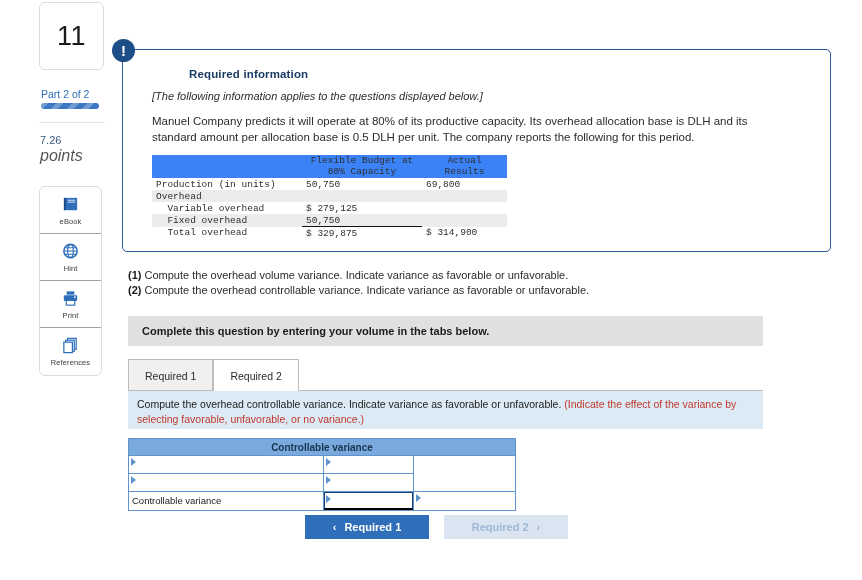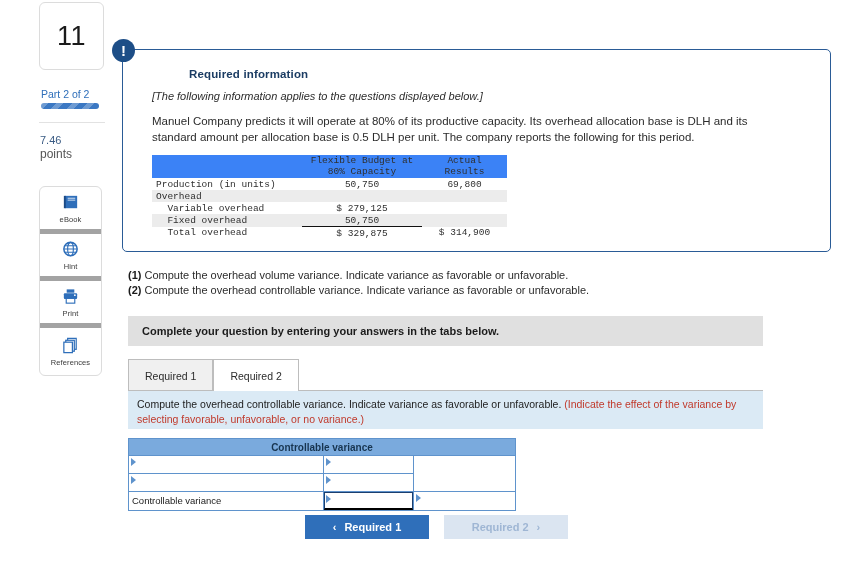--- a/index.html
+++ b/index.html
@@ -38,31 +38,31 @@
   }
   .side-divider {
     position: absolute; left: 39px; top: 122px; width: 66px; height: 1px; background: #e2e2e2;
   }
   .points-val {
     position: absolute; left: 40px; top: 134px;
     font-size: 11px; color: #3b5c84;
   }
   .points-unit {
     position: absolute; left: 40px; top: 147px;
-    font-size: 12px; color: #555;
+    font-size: 16px; color: #555; font-style: italic;
   }
 
   .tool-stack {
     position: absolute; left: 39px; top: 186px;
     width: 63px;
     border: 1px solid #dcdcdc; border-radius: 6px;
     background: #fff; overflow: hidden;
   }
   .tool-item {
-    height: 47px; border-bottom: 5px solid #a3a3a3;
+    height: 47px; border-bottom: 1px solid #a3a3a3;
     display: flex; flex-direction: column; align-items: center; justify-content: center;
     gap: 3px; cursor: pointer;
   }
   .tool-item:last-child { border-bottom: none; }
   .tool-label { font-size: 7.5px; color: #3a3a3a; letter-spacing: .1px; }
   .tool-ico { width: 19px; height: 19px; display:block; }
 
   
   #info-panel {
     position: absolute; left: 122px; top: 49px;
@@ -100,21 +100,21 @@
     font-family: "Liberation Mono", "DejaVu Sans Mono", monospace;
     font-size: 9.5px; color: #2f2f2f;
   }
   #fin-table th {
     background: #3b82f6; font-weight: normal; text-align: center;
     padding: 1px 4px; line-height: 10.5px; vertical-align: bottom;
   }
   #fin-table td { padding: 0.5px 4px; line-height: 11px; }
   #fin-table tr.shade td { background: #ececec; }
   #fin-table td.lbl { text-align: left; white-space: pre; }
-  #fin-table td.num { text-align: center; }
+  #fin-table td.num { text-align: left; }
   #fin-table td.ul { border-bottom: 1px solid #111; }
 
   
   .qline {
     position: absolute; left: 128px;
     font-size: 11px; color: #2c2c2c;
   }
   .qline b { color: #1b1b1b; }
   #q1 { top: 269px; }
   #q2 { top: 284px; }
@@ -214,21 +214,21 @@
 
   <div id="sidebar">
 
     <div class="qnum-box">
       <div class="qnum-text">11</div>
     </div>
 
     <div class="part-label">Part 2 of 2</div>
     <div class="progress-track"></div>
     <div class="side-divider"></div>
-    <div class="points-val">7.46</div>
+    <div class="points-val">7.26</div>
     <div class="points-unit">points</div>
 
     <div class="tool-stack">
 
       <div class="tool-item">
         <svg class="tool-ico" viewBox="0 0 20 20">
           <rect x="4" y="3" width="13" height="13" fill="#2f6fba"></rect>
           <rect x="3" y="3" width="2" height="13" fill="#1b4a85"></rect>
           <rect x="7" y="5" width="8" height="1" fill="#d9e6f5"></rect>
           <rect x="7" y="7" width="8" height="1" fill="#d9e6f5"></rect>
@@ -319,21 +319,21 @@
   <div class="qline" id="q1">
     <b>(1)</b>
     <span>Compute the overhead volume variance. Indicate variance as favorable or unfavorable.</span>
   </div>
   <div class="qline" id="q2">
     <b>(2)</b>
     <span>Compute the overhead controllable variance. Indicate variance as favorable or unfavorable.</span>
   </div>
 
   <div id="complete-bar">
-    <span>Complete your question by entering your answers in the tabs below.</span>
+    <span>Complete this question by entering your volume in the tabs below.</span>
   </div>
 
   <div id="tabs">
     <div class="tab inactive">Required 1</div>
     <div class="tab active">Required 2</div>
   </div>
   <div id="tab-underline"></div>
 
   <div id="instr-box">
     <span>Compute the overhead controllable variance. Indicate variance as favorable or unfavorable. </span><span class="warn">(Indicate the effect of the variance by selecting favorable, unfavorable, or no variance.)</span>

